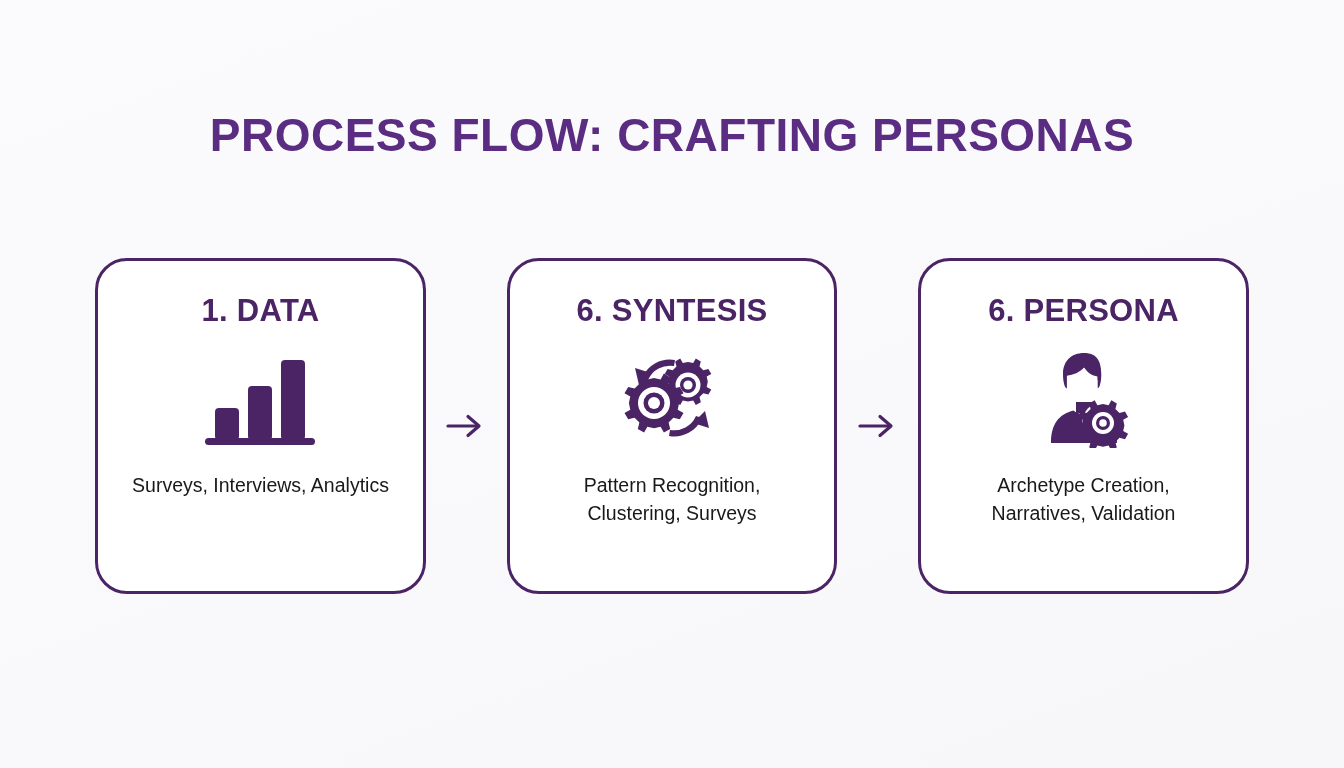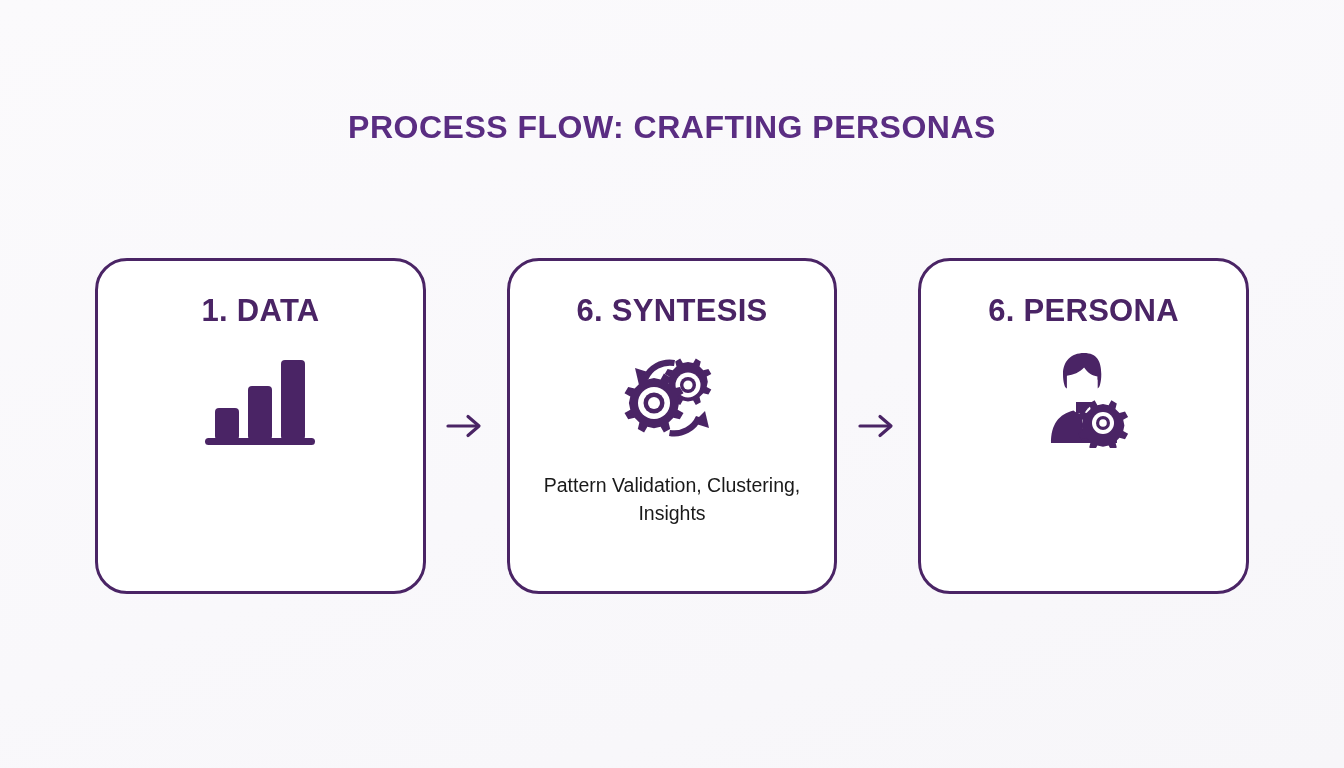--- a/index.html
+++ b/index.html
@@ -23,21 +23,21 @@
   }
 
   
   .title {
     position: absolute;
     top: 110px;
     left: 0;
     width: 1344px;
     text-align: center;
     font-family: "Liberation Sans Narrow", "Liberation Sans", sans-serif;
-    font-size: 32px;
+    font-size: 46px;
     font-weight: bold;
     letter-spacing: 0.5px;
     color: #5a2d82;
     line-height: 1.1;
     white-space: nowrap;
   }
 
   
   .flow {
     position: absolute;
@@ -120,20 +120,21 @@
         <svg width="118" height="100" viewBox="0 0 118 100" aria-hidden="true">
           <g fill="#4a2465">
             <rect x="14" y="60" width="24" height="32" rx="4"></rect>
             <rect x="47" y="38" width="24" height="54" rx="4"></rect>
             <rect x="80" y="12" width="24" height="80" rx="4"></rect>
             <rect x="4" y="90" width="110" height="7" rx="3.5"></rect>
           </g>
         </svg>
       </div>
 
+      <div class="card-caption">Surveys, Interviews, Analytics</div>
     </div>
 
     <div class="connector">
       <span>
         <svg width="44" height="30" viewBox="0 0 44 30" aria-hidden="true">
           <g stroke="#4a2465" fill="none" stroke-width="3.2" stroke-linecap="round" stroke-linejoin="round">
             <line x1="4" y1="15" x2="33" y2="15"></line>
             <polyline points="24,5.5 35,15 24,24.5"></polyline>
           </g>
         </svg>
@@ -171,21 +172,21 @@
                      1.6,-6.4 -4.8,-4.8 -6.4,1.6 -3.7,-6.3 5.8,-3.3 -1.4,-6.6
                      1.4,-6.6 -5.8,-3.3 3.7,-6.3 6.4,1.6 4.8,-4.8 -1.6,-6.4
                      6.3,-3.7 3.3,5.8 Z" transform="translate(-5,-4)"></path>
             <circle cx="37" cy="55" r="16" fill="#ffffff"></circle>
             <circle cx="37" cy="55" r="10.5" fill="#4a2465"></circle>
             <circle cx="37" cy="55" r="6" fill="#ffffff"></circle>
           </g>
         </svg>
       </div>
 
-      <div class="card-caption">Pattern Validation, Clustering, Insights</div>
+      <div class="card-caption">Pattern Recognition, Clustering, Surveys</div>
     </div>
 
     <div class="connector">
       <span>
         <svg width="44" height="30" viewBox="0 0 44 30" aria-hidden="true">
           <g stroke="#4a2465" fill="none" stroke-width="3.2" stroke-linecap="round" stroke-linejoin="round">
             <line x1="4" y1="15" x2="33" y2="15"></line>
             <polyline points="24,5.5 35,15 24,24.5"></polyline>
           </g>
         </svg>
@@ -236,16 +237,17 @@
                      1.4,-5.5 -4.1,-4.1 -5.5,1.4 -3.1,-5.4 4.9,-2.8 -1.2,-5.6
                      1.2,-5.6 -4.9,-2.8 3.1,-5.4 5.5,1.4 4.1,-4.1 -1.4,-5.5
                      5.4,-3.1 2.8,4.9 Z" transform="translate(0,0)"></path>
             <circle cx="69" cy="75" r="11" fill="#ffffff"></circle>
             <circle cx="69" cy="75" r="7" fill="#4a2465"></circle>
             <circle cx="69" cy="75" r="3.8" fill="#ffffff"></circle>
           </g>
         </svg>
       </div>
 
+      <div class="card-caption">Archetype Creation, Narratives, Validation</div>
     </div>
 
   </div>
 </div>
 
 </body></html>

